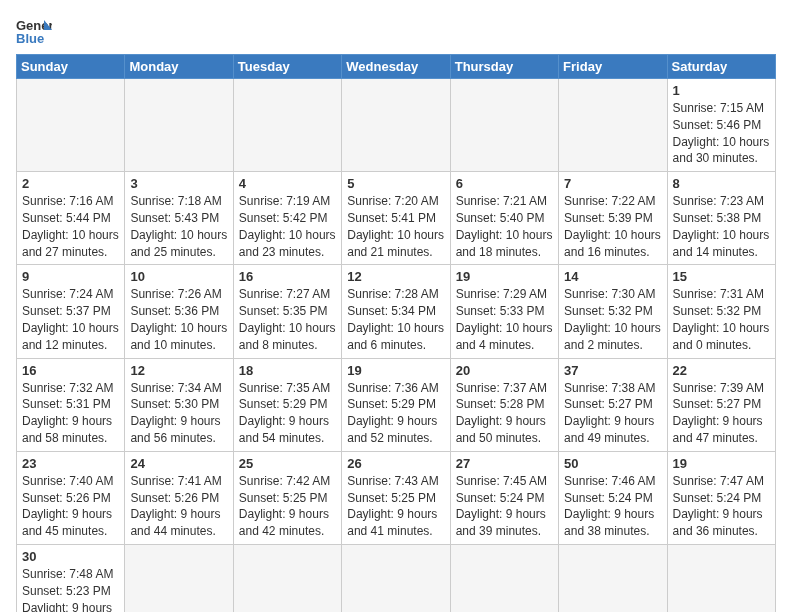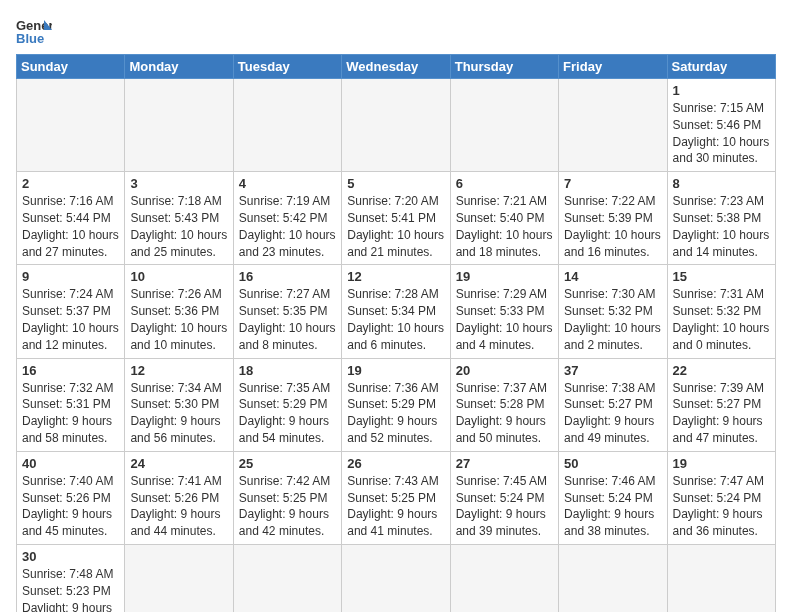--- a/index.html
+++ b/index.html
@@ -141,21 +141,21 @@
       <tr class="week-row">
         <td><span class="day-num">16</span><span class="day-info">Sunrise: 7:32 AM<br>Sunset: 5:31 PM<br>Daylight: 9 hours and 58 minutes.</span></td>
         <td><span class="day-num">12</span><span class="day-info">Sunrise: 7:34 AM<br>Sunset: 5:30 PM<br>Daylight: 9 hours and 56 minutes.</span></td>
         <td><span class="day-num">18</span><span class="day-info">Sunrise: 7:35 AM<br>Sunset: 5:29 PM<br>Daylight: 9 hours and 54 minutes.</span></td>
         <td><span class="day-num">19</span><span class="day-info">Sunrise: 7:36 AM<br>Sunset: 5:29 PM<br>Daylight: 9 hours and 52 minutes.</span></td>
         <td><span class="day-num">20</span><span class="day-info">Sunrise: 7:37 AM<br>Sunset: 5:28 PM<br>Daylight: 9 hours and 50 minutes.</span></td>
         <td><span class="day-num">37</span><span class="day-info">Sunrise: 7:38 AM<br>Sunset: 5:27 PM<br>Daylight: 9 hours and 49 minutes.</span></td>
         <td><span class="day-num">22</span><span class="day-info">Sunrise: 7:39 AM<br>Sunset: 5:27 PM<br>Daylight: 9 hours and 47 minutes.</span></td>
       </tr>
       <tr class="week-row">
-        <td><span class="day-num">40</span><span class="day-info">Sunrise: 7:40 AM<br>Sunset: 5:26 PM<br>Daylight: 9 hours and 45 minutes.</span></td>
+        <td><span class="day-num">23</span><span class="day-info">Sunrise: 7:40 AM<br>Sunset: 5:26 PM<br>Daylight: 9 hours and 45 minutes.</span></td>
         <td><span class="day-num">24</span><span class="day-info">Sunrise: 7:41 AM<br>Sunset: 5:26 PM<br>Daylight: 9 hours and 44 minutes.</span></td>
         <td><span class="day-num">25</span><span class="day-info">Sunrise: 7:42 AM<br>Sunset: 5:25 PM<br>Daylight: 9 hours and 42 minutes.</span></td>
         <td><span class="day-num">26</span><span class="day-info">Sunrise: 7:43 AM<br>Sunset: 5:25 PM<br>Daylight: 9 hours and 41 minutes.</span></td>
         <td><span class="day-num">27</span><span class="day-info">Sunrise: 7:45 AM<br>Sunset: 5:24 PM<br>Daylight: 9 hours and 39 minutes.</span></td>
         <td><span class="day-num">50</span><span class="day-info">Sunrise: 7:46 AM<br>Sunset: 5:24 PM<br>Daylight: 9 hours and 38 minutes.</span></td>
         <td><span class="day-num">19</span><span class="day-info">Sunrise: 7:47 AM<br>Sunset: 5:24 PM<br>Daylight: 9 hours and 36 minutes.</span></td>
       </tr>
       <tr class="week-row">
         <td><span class="day-num">30</span><span class="day-info">Sunrise: 7:48 AM<br>Sunset: 5:23 PM<br>Daylight: 9 hours and 35 minutes.</span></td>
         <td class="empty"></td>

